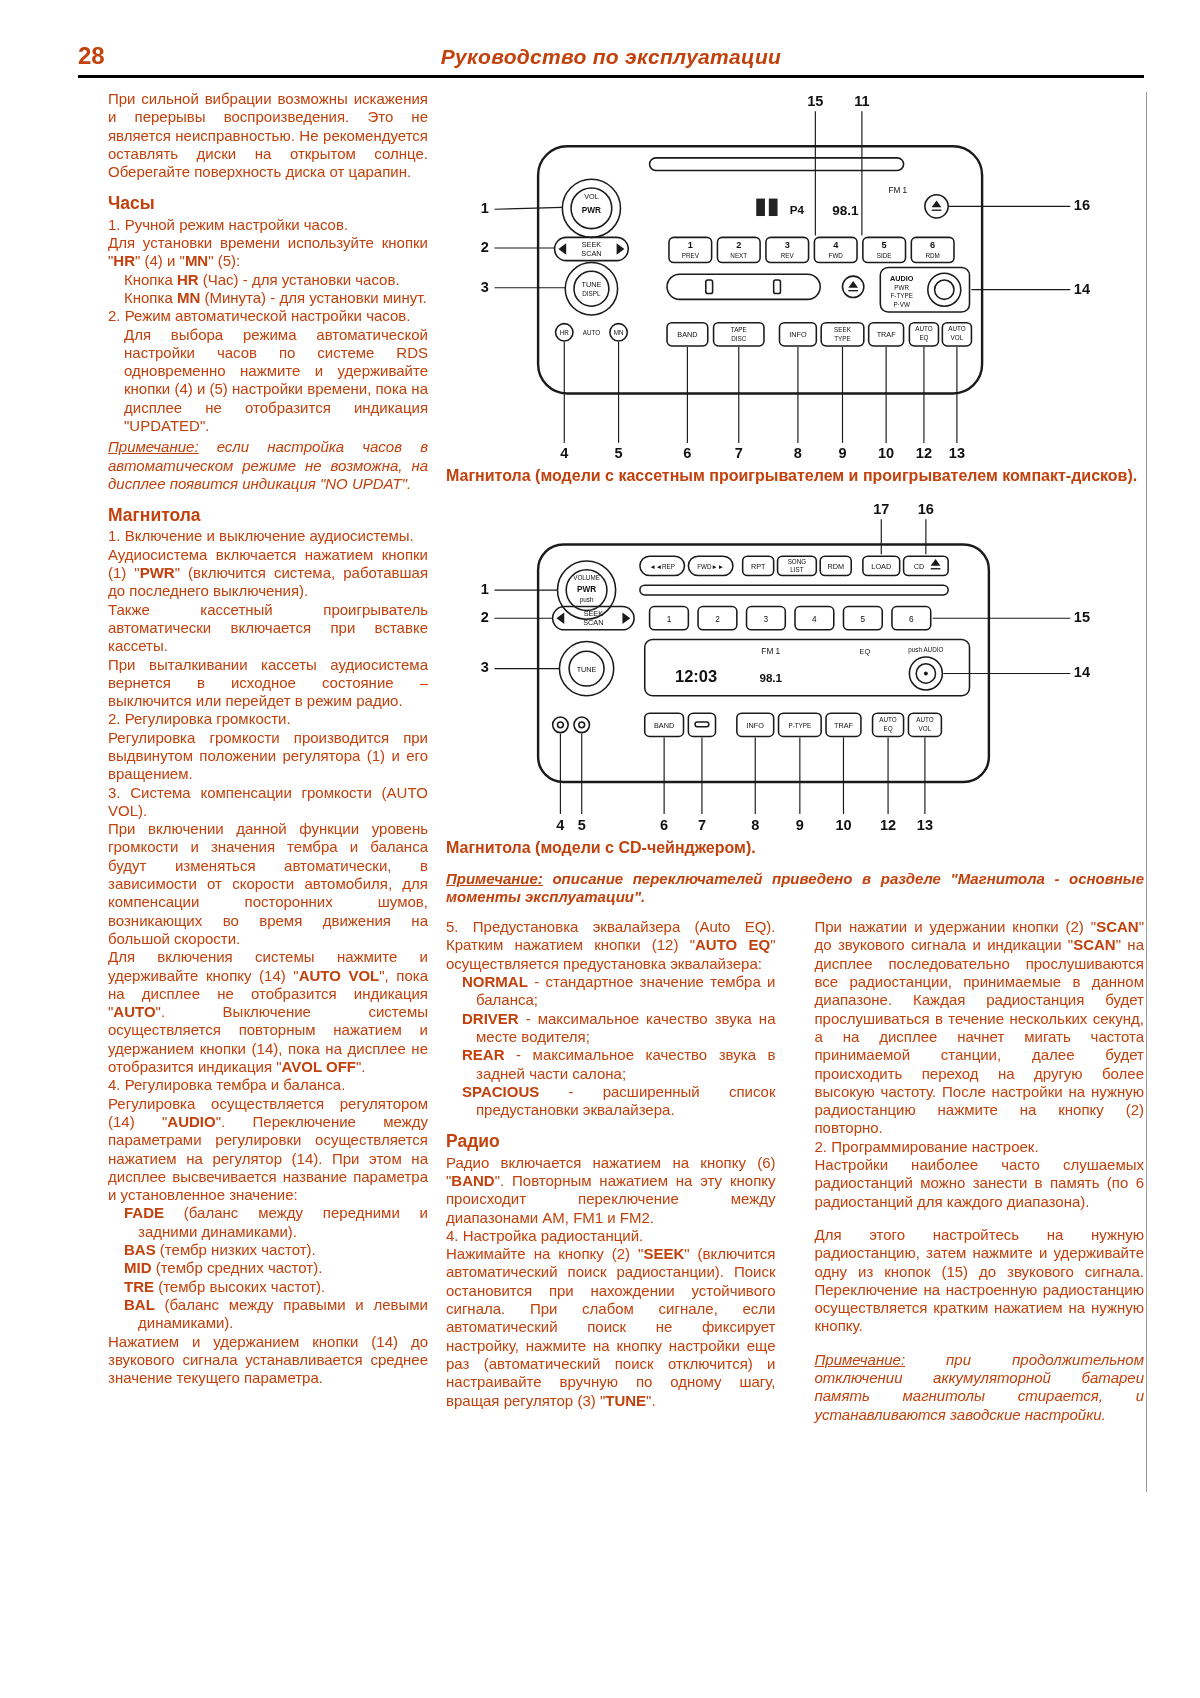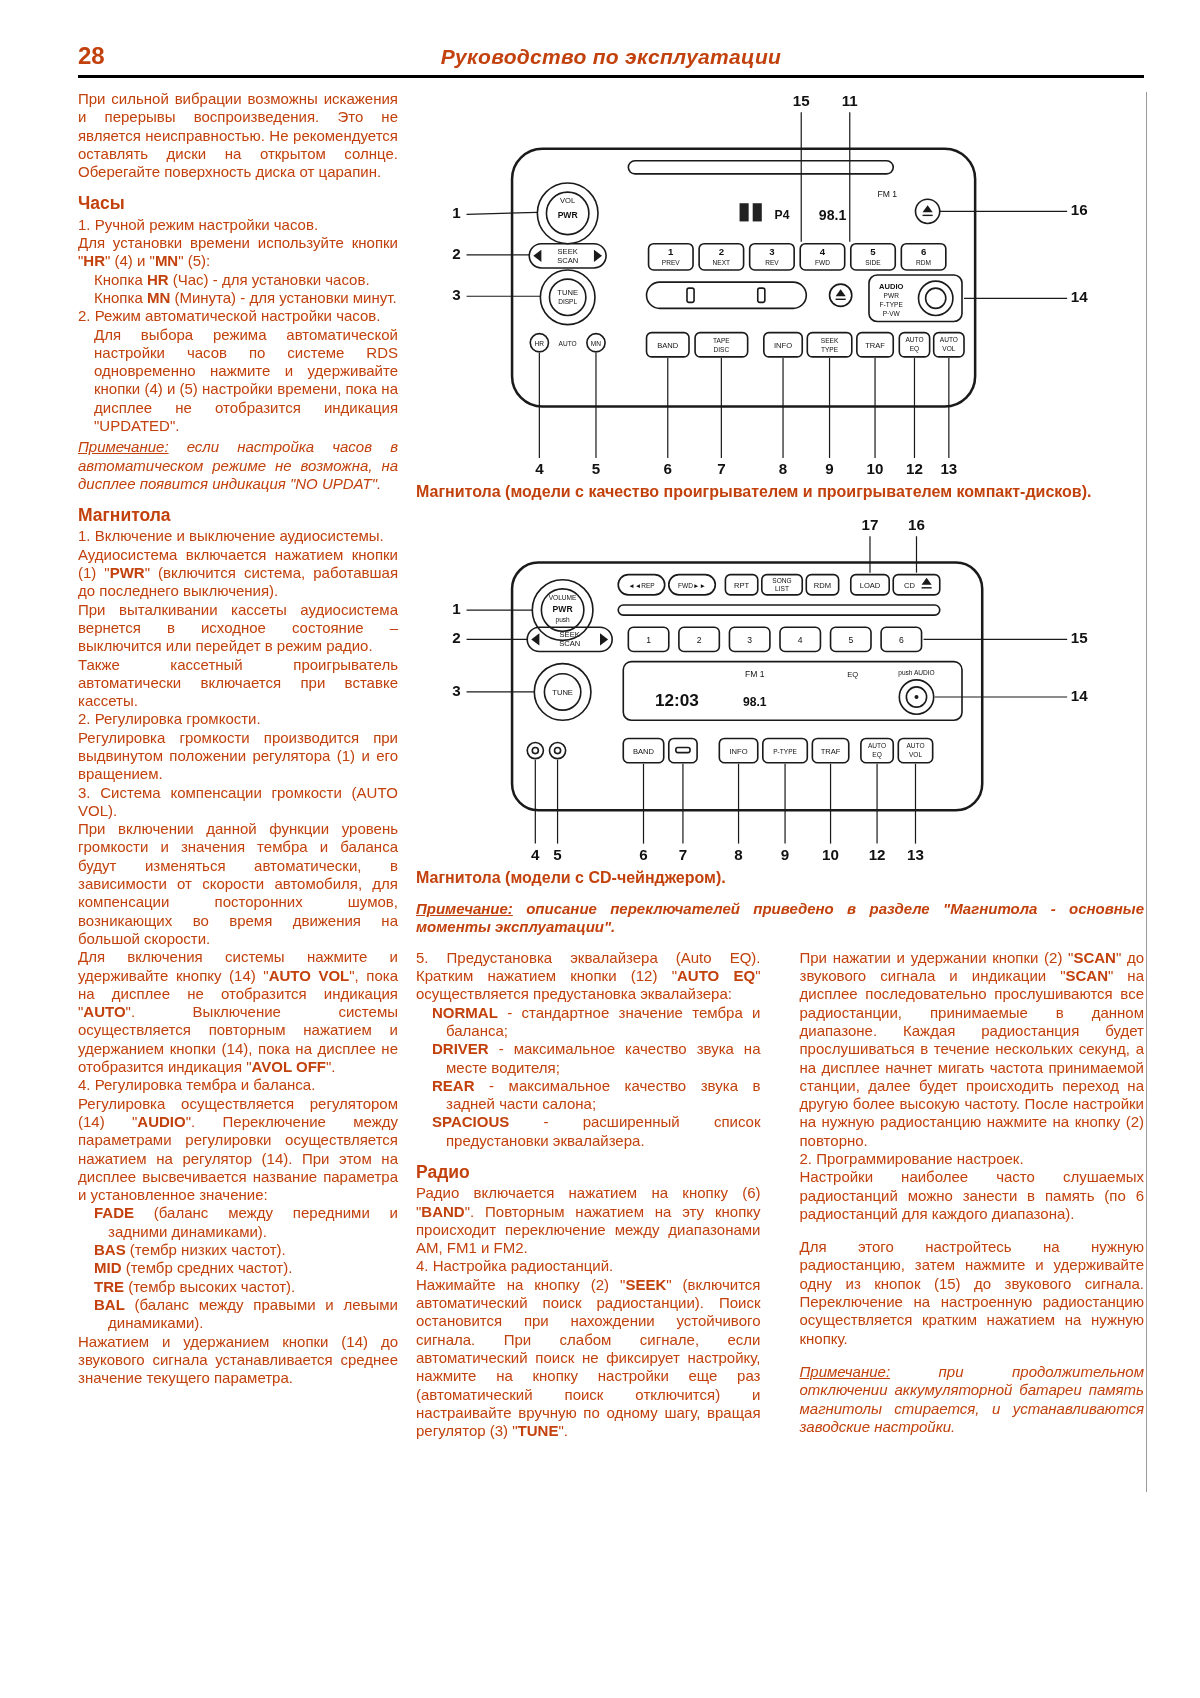--- a/index.html
+++ b/index.html
@@ -5,21 +5,21 @@
   html,body{margin:0;padding:0;background:#e8e8e8;}
   .page{position:relative;width:1200px;min-height:1698px;background:#ffffff;
         font-family:"Liberation Sans",sans-serif;color:#c2410c;box-sizing:border-box;
         padding:42px 56px 30px 78px;}
   
   .hdr{display:flex;align-items:baseline;border-bottom:3.5px solid #000;padding-bottom:5px;}
   .page-num{font-size:24px;font-weight:bold;width:70px;}
   .page-title{flex:1;text-align:center;font-size:21px;font-weight:bold;letter-spacing:.3px;
               transform:translateX(-35px);font-style:italic;}
   
-  .content{display:flex;gap:18px;margin-top:12px;}
+  .content{display:flex;gap:18px;margin-top:12px;margin-left:30px;}
   .col-left{width:320px;flex:none;}
   .right-zone{flex:1;min-width:0;}
   .cols2{display:flex;gap:39px;margin-top:6px;}
   .cols2 .col{flex:1;min-width:0;}
   
   p{margin:0;font-size:15px;line-height:1.22;text-align:justify;}
   h2{margin:13px 0 2px;font-size:17.5px;line-height:1.1;}
   .b{font-weight:bold;}
   .i{font-style:italic;}
   .u{text-decoration:underline;}
@@ -60,22 +60,22 @@
         <p><span>1. Ручной режим настройки часов.</span></p>
         <p><span>Для установки времени используйте кнопки "</span><span class="b">HR</span><span>" (4) и "</span><span class="b">MN</span><span>" (5):</span></p>
         <p class="hang"><span>Кнопка </span><span class="b">HR</span><span> (Час) - для установки часов.</span></p>
         <p class="hang"><span>Кнопка </span><span class="b">MN</span><span> (Минута) - для установки минут.</span></p>
         <p><span>2. Режим автоматической настройки часов.</span></p>
         <p class="ind"><span>Для выбора режима автоматической настройки часов по системе RDS одновременно нажмите и удерживайте кнопки (4) и (5) настройки времени, пока на дисплее не отобразится индикация "UPDATED".</span></p>
         <p class="note"><span class="i u">Примечание:</span><span class="i"> если настройка часов в автоматическом режиме не возможна, на дисплее появится индикация "NO UPDAT".</span></p>
         <h2><span>Магнитола</span></h2>
         <p><span>1. Включение и выключение аудиосистемы.</span></p>
         <p><span>Аудиосистема включается нажатием кнопки (1) "</span><span class="b">PWR</span><span>" (включится система, работавшая до последнего выключения).</span></p>
+        <p><span>Также кассетный проигрыватель автоматически включается при вставке кассеты.</span></p>
         <p><span>При выталкивании кассеты аудиосистема вернется в исходное состояние – выключится или перейдет в режим радио.</span></p>
-        <p><span>Также кассетный проигрыватель автоматически включается при вставке кассеты.</span></p>
         <p><span>2. Регулировка громкости.</span></p>
         <p><span>Регулировка громкости производится при выдвинутом положении регулятора (1) и его вращением.</span></p>
         <p><span>3. Система компенсации громкости (AUTO VOL).</span></p>
         <p><span>При включении данной функции уровень громкости и значения тембра и баланса будут изменяться автоматически, в зависимости от скорости автомобиля, для компенсации посторонних шумов, возникающих во время движения на большой скорости.</span></p>
         <p><span>Для включения системы нажмите и удерживайте кнопку (14) "</span><span class="b">AUTO VOL</span><span>", пока на дисплее не отобразится индикация "</span><span class="b">AUTO</span><span>". Выключение системы осуществляется повторным нажатием и удержанием кнопки (14), пока на дисплее не отобразится индикация "</span><span class="b">AVOL OFF</span><span>".</span></p>
         <p><span>4. Регулировка тембра и баланса.</span></p>
         <p><span>Регулировка осуществляется регулятором (14) "</span><span class="b">AUDIO</span><span>". Переключение между параметрами регулировки осуществляется нажатием на регулятор (14). При этом на дисплее высвечивается название параметра и установленное значение:</span></p>
         <p class="hang"><span class="b">FADE</span><span> (баланс между передними и задними динамиками).</span></p>
         <p class="hang"><span class="b">BAS</span><span> (тембр низких частот).</span></p>
         <p class="hang"><span class="b">MID</span><span> (тембр средних частот).</span></p>
@@ -209,21 +209,21 @@
           <text x="178" y="380" class="cnum">5</text>
           <text x="249" y="380" class="cnum">6</text>
           <text x="302" y="380" class="cnum">7</text>
           <text x="363" y="380" class="cnum">8</text>
           <text x="409" y="380" class="cnum">9</text>
           <text x="454" y="380" class="cnum">10</text>
           <text x="493" y="380" class="cnum">12</text>
           <text x="527" y="380" class="cnum">13</text>
         </g>
       </svg>
-      <div class="fig-caption">Магнитола (модели с качество проигрывателем и проигрывателем компакт-дисков).</div>
+      <div class="fig-caption">Магнитола (модели с кассетным проигрывателем и проигрывателем компакт-дисков).</div>
 
       <svg class="fig-svg" viewBox="0 0 720 348" role="img">
         <rect x="95" y="48" width="465" height="245" rx="26" fill="none" stroke="#1a1a1a" stroke-width="2.5"></rect>
         <g fill="none" stroke="#1a1a1a" stroke-width="1.6">
           <circle cx="145" cy="95" r="30"></circle>
             <circle cx="145" cy="95" r="21"></circle>
           <rect x="200" y="60" width="46" height="20" rx="10"></rect>
           <rect x="250" y="60" width="46" height="20" rx="10"></rect>
           <rect x="306" y="60" width="32" height="20" rx="5"></rect>
           <rect x="342" y="60" width="40" height="20" rx="5"></rect>

